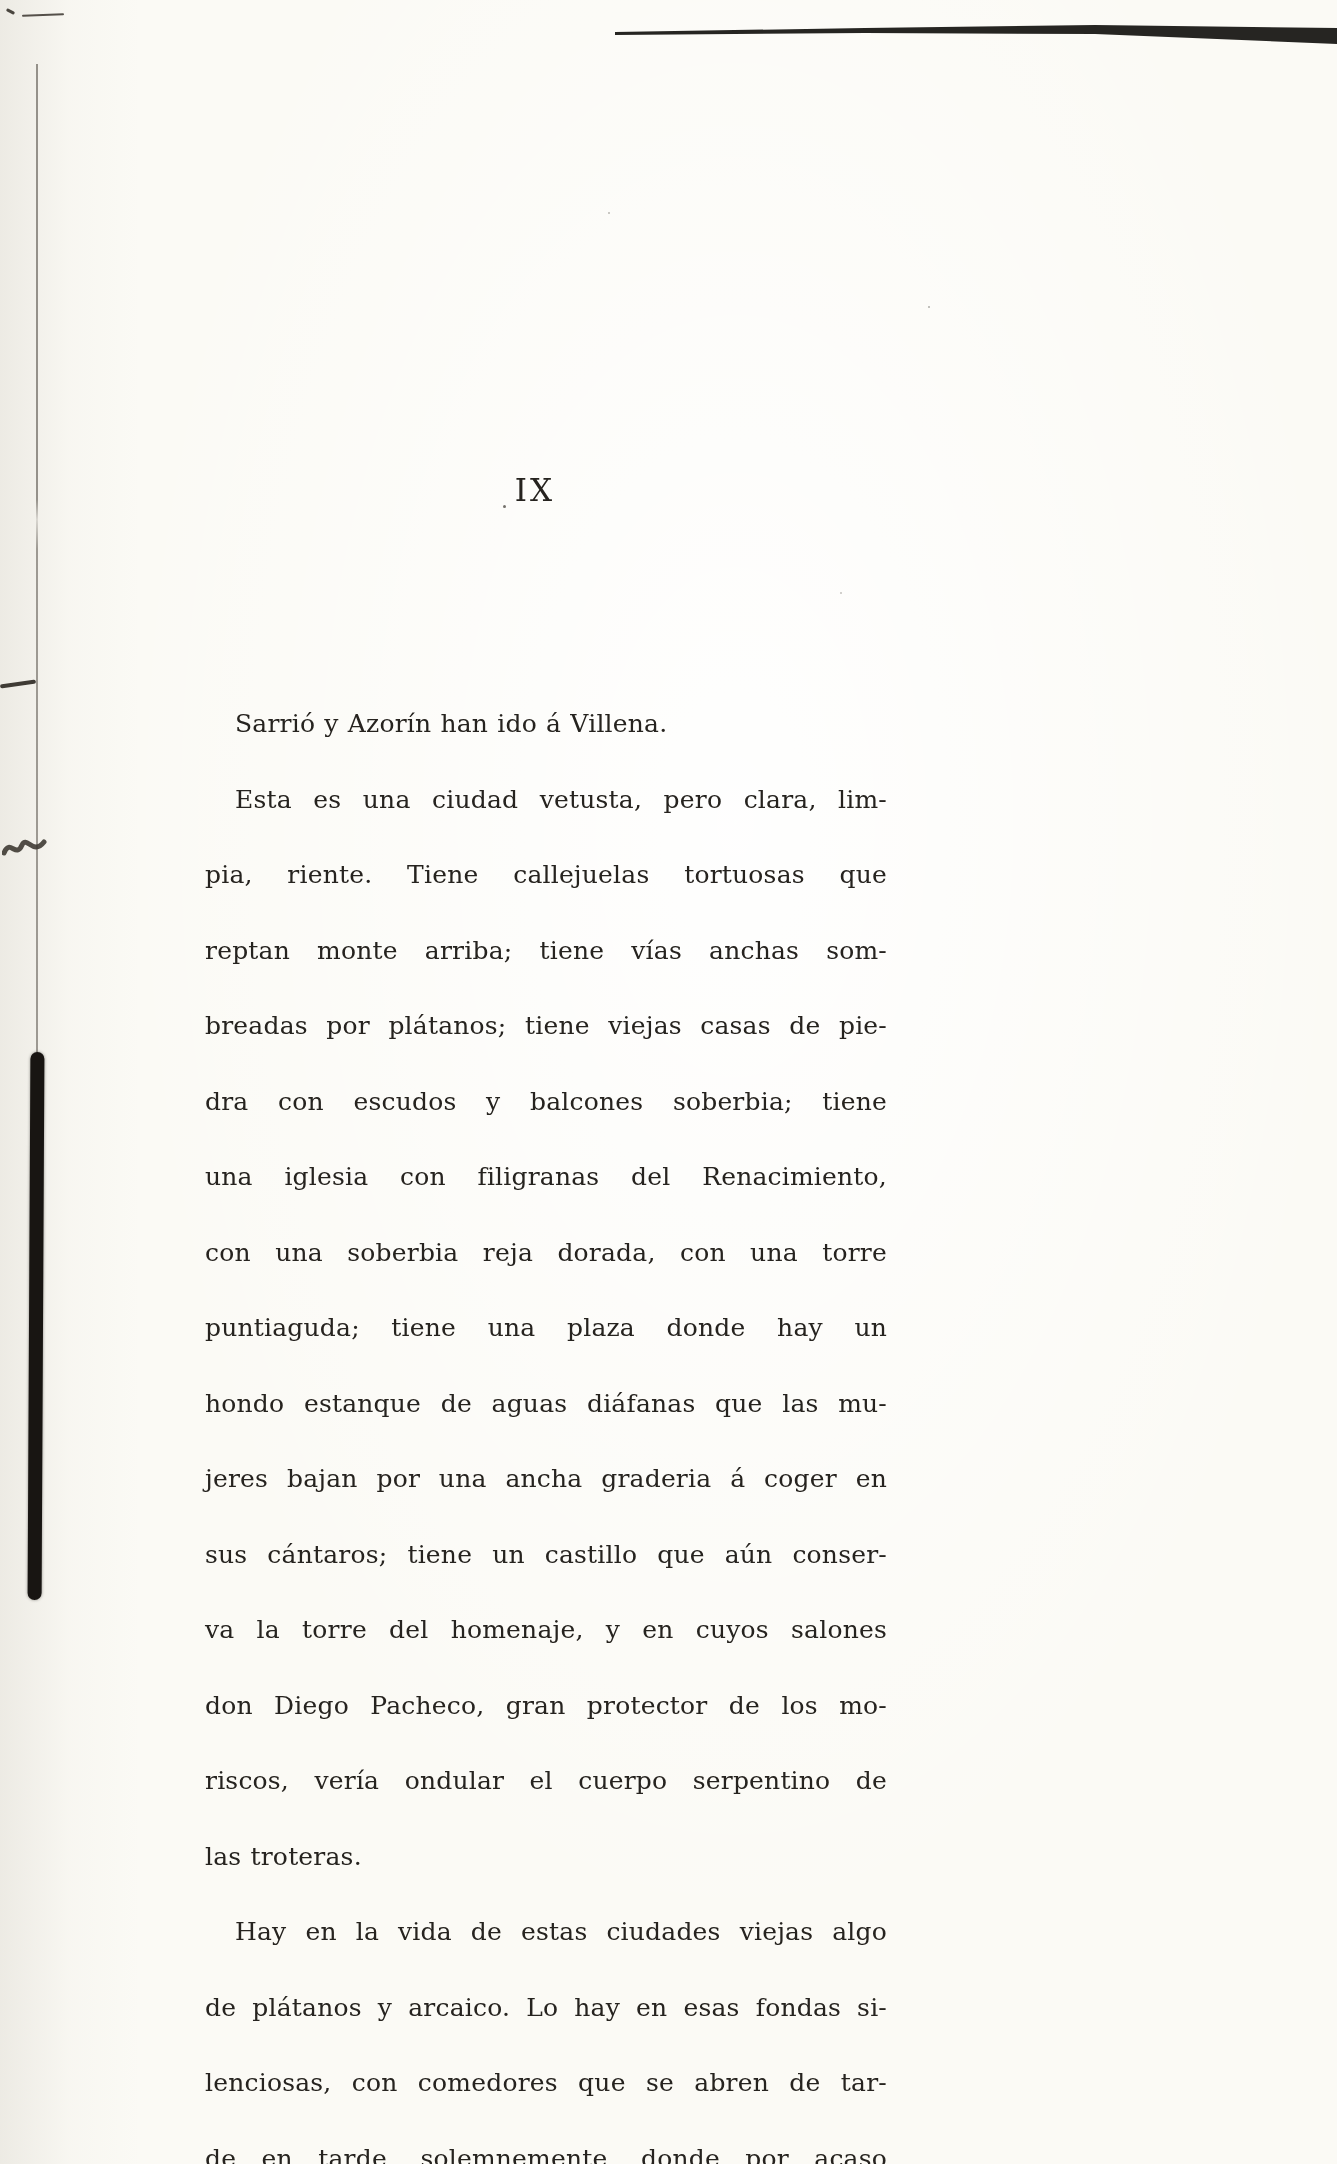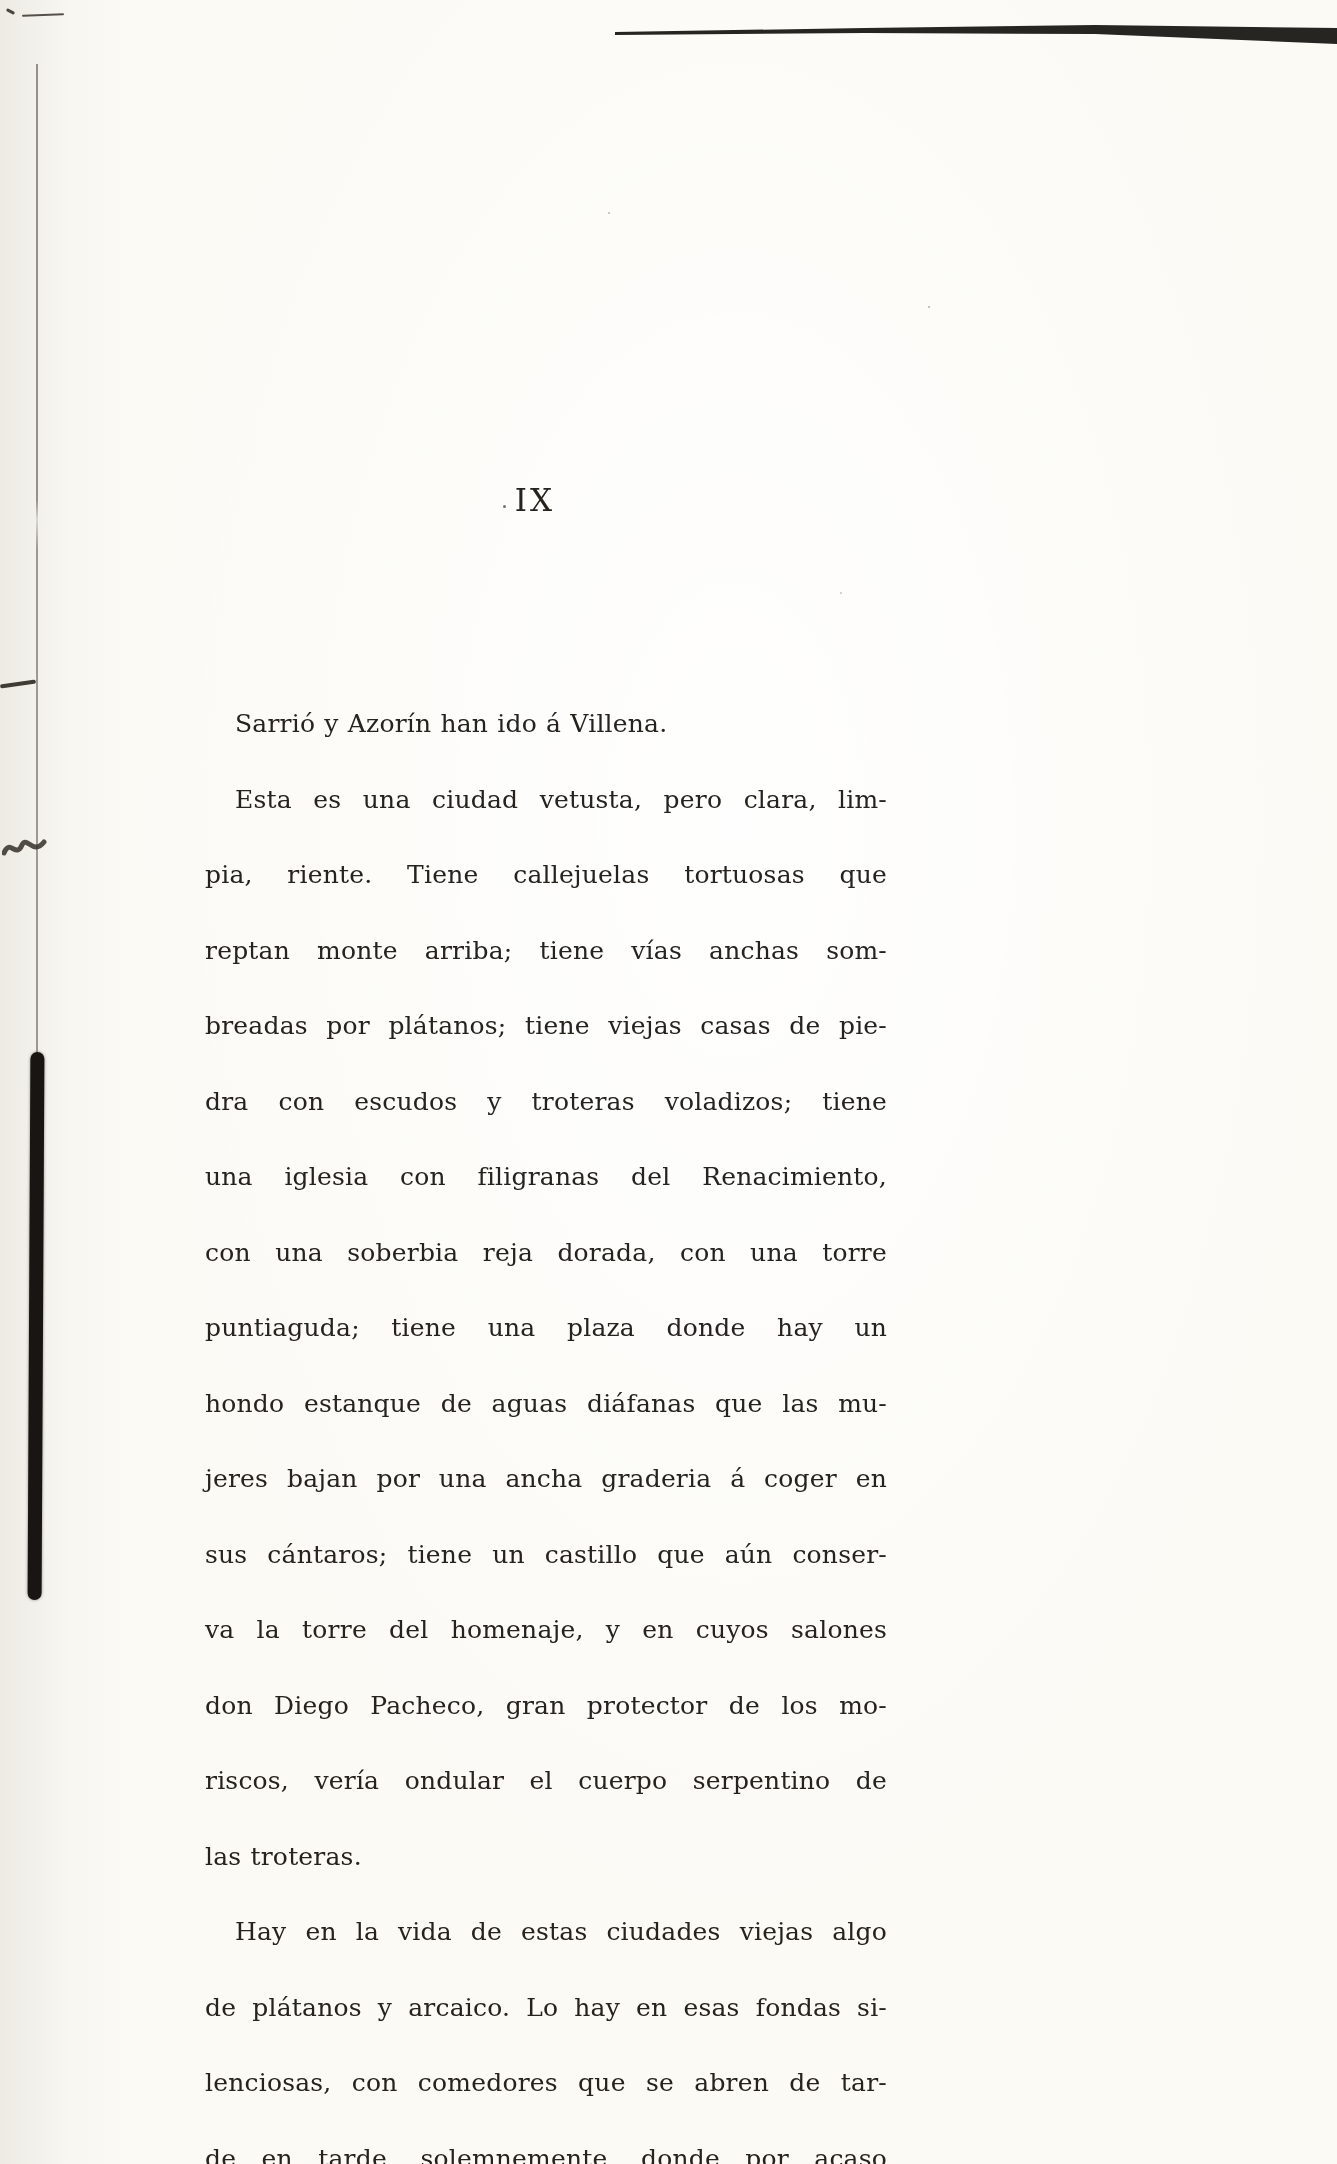--- a/index.html
+++ b/index.html
@@ -12,21 +12,21 @@
     background:
       radial-gradient(ellipse at 55% 38%, rgba(255,255,255,0.9) 0%, rgba(255,255,255,0) 60%),
       linear-gradient(to right, rgba(210,206,196,0.35) 0px, rgba(210,206,196,0.08) 70px, rgba(210,206,196,0) 140px),
       #fbfaf5;
     overflow: hidden;
   }
 
   .heading {
     position: absolute;
     left: 205px;
-    top: 482px;
+    top: 472px;
     width: 660px;
     text-align: center;
     font-size: 31px;
     letter-spacing: 3px;
     color: #26231f;
   }
 
   .text-block {
     position: absolute;
     left: 205px;
@@ -112,21 +112,21 @@
   <div class="artifact speck speck-4"></div>
 
   <div class="heading">IX</div>
 
   <div class="text-block">
       <div class="line indent">Sarrió y Azorín han ido á Villena.</div>
       <div class="line indent justify">Esta es una ciudad vetusta, pero clara, lim-</div>
       <div class="line justify">pia, riente. Tiene callejuelas tortuosas que</div>
       <div class="line justify">reptan monte arriba; tiene vías anchas som-</div>
       <div class="line justify">breadas por plátanos; tiene viejas casas de pie-</div>
-      <div class="line justify">dra con escudos y troteras voladizos; tiene</div>
+      <div class="line justify">dra con escudos y balcones soberbia; tiene</div>
       <div class="line justify">una iglesia con filigranas del Renacimiento,</div>
       <div class="line justify">con una soberbia reja dorada, con una torre</div>
       <div class="line justify">puntiaguda; tiene una plaza donde hay un</div>
       <div class="line justify">hondo estanque de aguas diáfanas que las mu-</div>
       <div class="line justify">jeres bajan por una ancha graderia á coger en</div>
       <div class="line justify">sus cántaros; tiene un castillo que aún conser-</div>
       <div class="line justify">va la torre del homenaje, y en cuyos salones</div>
       <div class="line justify">don Diego Pacheco, gran protector de los mo-</div>
       <div class="line justify">riscos, vería ondular el cuerpo serpentino de</div>
       <div class="line">las troteras.</div>

